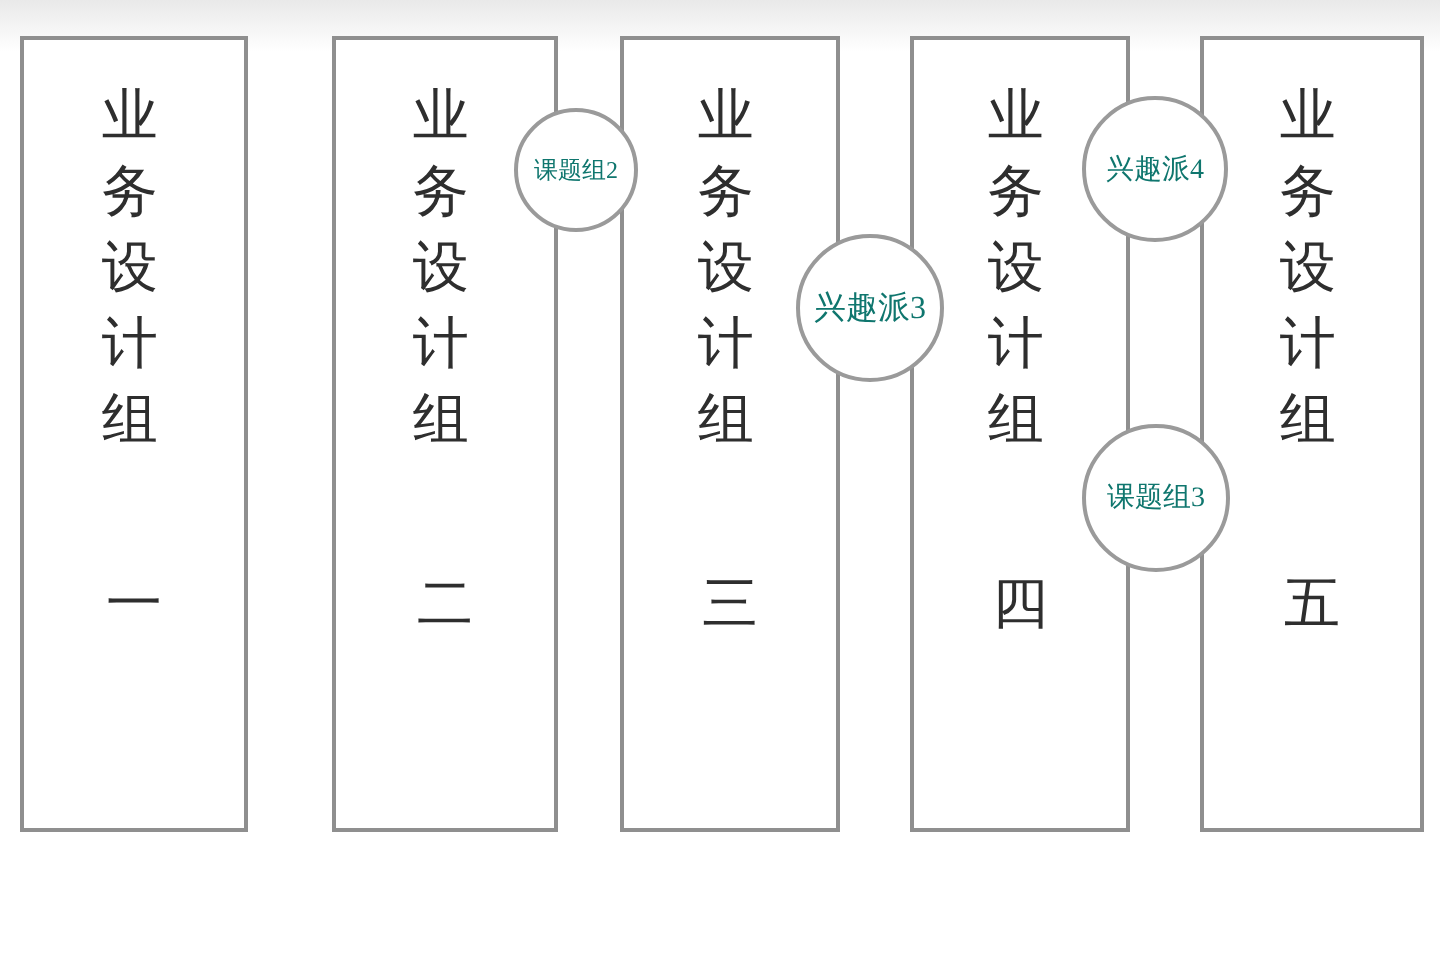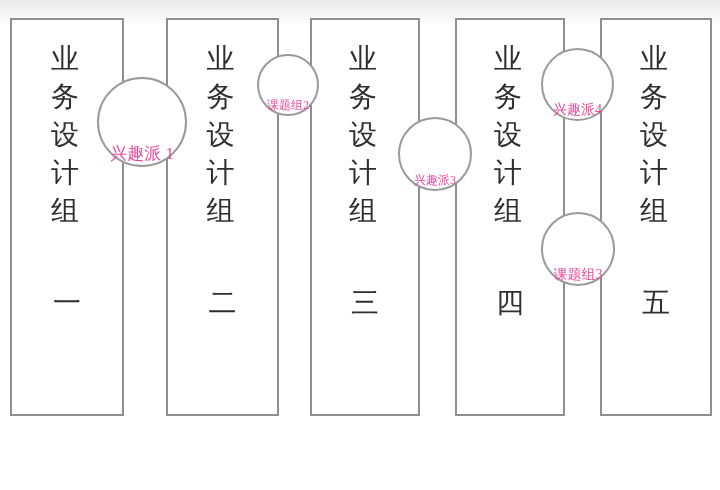--- a/index.html
+++ b/index.html
@@ -53,28 +53,28 @@
 
   
   .circle {
     position: absolute;
     background: #ffffff;
     border: 2px solid #9a9a9a;
     border-radius: 50%;
     box-sizing: border-box;
     z-index: 2;
     display: flex;
-    align-items: flex-end;
+    align-items: center;
     justify-content: center;
-    color: #ec4899;
+    color: #0f766e;
     text-align: center;
   }
   .circle-1 { left: 97px;  top: 77px;  width: 90px;  height: 90px;  font-size: 17px; }
   .circle-2 { left: 257px; top: 54px;  width: 62px;  height: 62px;  font-size: 12px; }
-  .circle-3 { left: 398px; top: 117px; width: 74px;  height: 74px;  font-size: 12px; }
+  .circle-3 { left: 398px; top: 117px; width: 74px;  height: 74px;  font-size: 16px; }
   .circle-4 { left: 541px; top: 48px;  width: 73px;  height: 73px;  font-size: 14px; }
   .circle-5 { left: 541px; top: 212px; width: 74px;  height: 74px;  font-size: 14px; }
   .circle-6 { left: 244px; top: 284px; width: 126px; height: 126px; font-size: 18px; }
 
   .slogan {
     position: absolute;
     left: 337px;
     top: 442px;
     transform: translateX(-50%);
     white-space: nowrap;
@@ -106,23 +106,20 @@
   <div class="column col-4">
     <div class="col-label">业务设计组</div>
     <div class="col-number">四</div>
   </div>
 
   <div class="column col-5">
     <div class="col-label">业务设计组</div>
     <div class="col-number">五</div>
   </div>
 
-  <div class="circle circle-1">
-    <span>兴趣派 1</span>
-  </div>
 
   <div class="circle circle-2">
     <span>课题组2</span>
   </div>
 
   <div class="circle circle-3">
     <span>兴趣派3</span>
   </div>
 
   <div class="circle circle-4">

